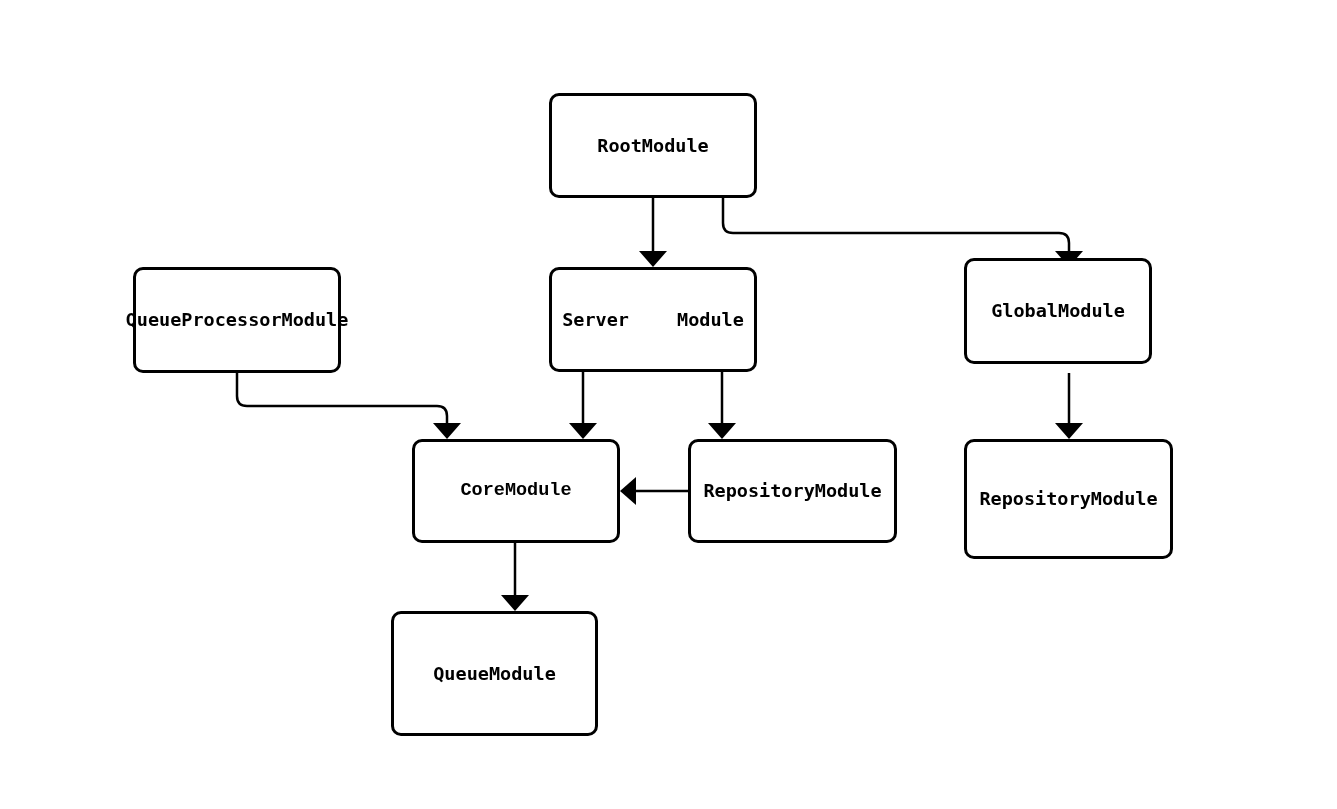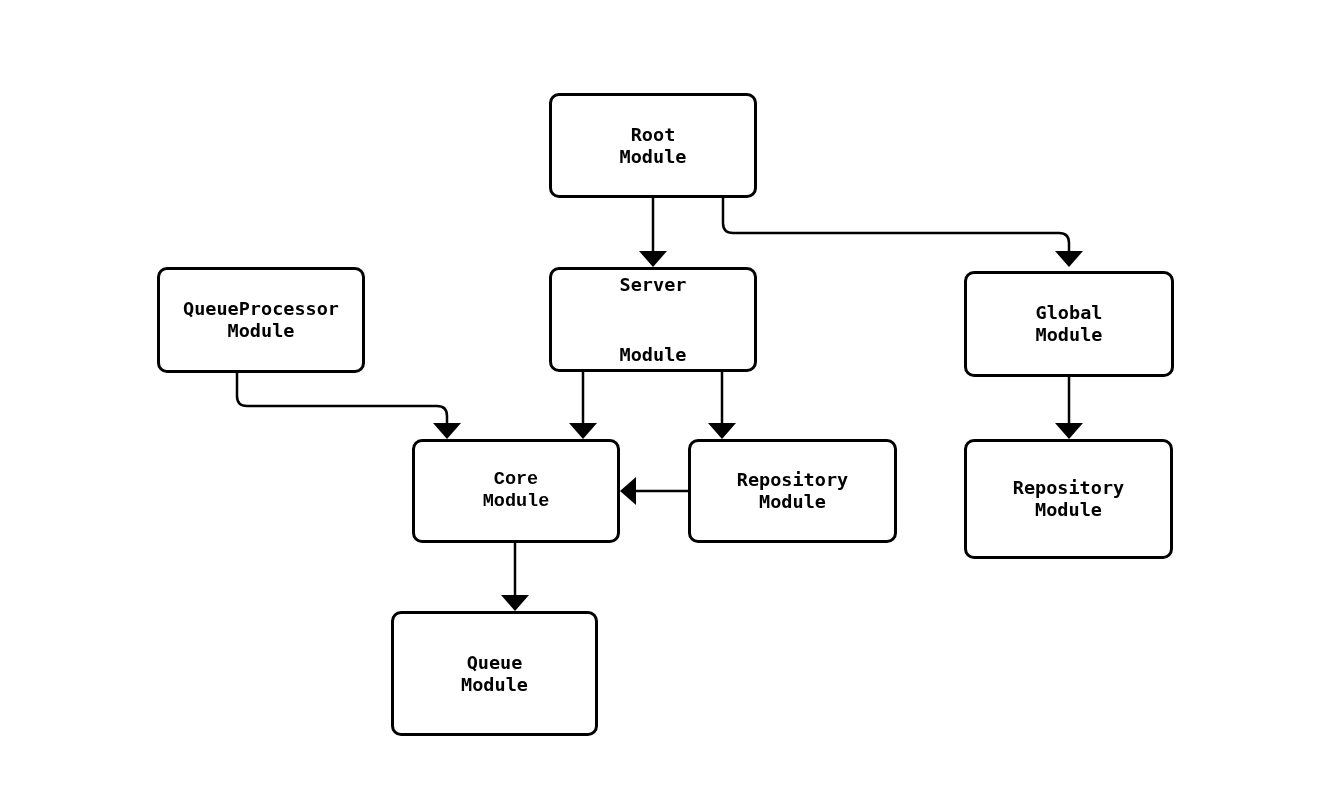--- a/index.html
+++ b/index.html
@@ -24,21 +24,20 @@
     left: 0;
     top: 0;
   }
   .node {
     position: absolute;
     box-sizing: border-box;
     background: #ffffff;
     border: 3px solid #000000;
     border-radius: 10px;
     display: flex;
-    flex-direction: column;
     align-items: center;
     justify-content: center;
     text-align: center;
     font-weight: bold;
     font-size: 18.5px;
     line-height: 22px;
     color: #000000;
   }
 </style>
 </head>
@@ -62,31 +61,31 @@
       <polygon points="1069,439 1055,423 1083,423" fill="#000000"></polygon>
       <path d="M 515 543 L 515 595" fill="none" stroke="#000000" stroke-width="2.5"></path>
       <polygon points="515,611 501,595 529,595" fill="#000000"></polygon>
     </svg>
 
   <div class="node" style="left: 549px; top: 93px; width: 208px; height: 105px;">
     <span>Root</span>
     <span>Module</span>
   </div>
 
-  <div class="node" style="left: 133px; top: 267px; width: 208px; height: 106px; margin-left: 24px;">
+  <div class="node" style="left: 133px; top: 267px; width: 208px; height: 106px;">
     <span>QueueProcessor</span>
     <span>Module</span>
   </div>
 
   <div class="node" style="left: 549px; top: 267px; width: 208px; height: 105px; gap: 48px;">
     <span>Server</span>
     <span>Module</span>
   </div>
 
-  <div class="node" style="left: 964px; top: 271px; width: 210px; height: 106px;">
+  <div class="node" style="left: 964px; top: 258px; width: 188px; height: 106px;">
     <span>Global</span>
     <span>Module</span>
   </div>
 
   <div class="node" style="left: 412px; top: 439px; width: 208px; height: 104px; font-family: Liberation Mono, monospace;">
     <span>Core</span>
     <span>Module</span>
   </div>
 
   <div class="node" style="left: 688px; top: 439px; width: 209px; height: 104px;">

